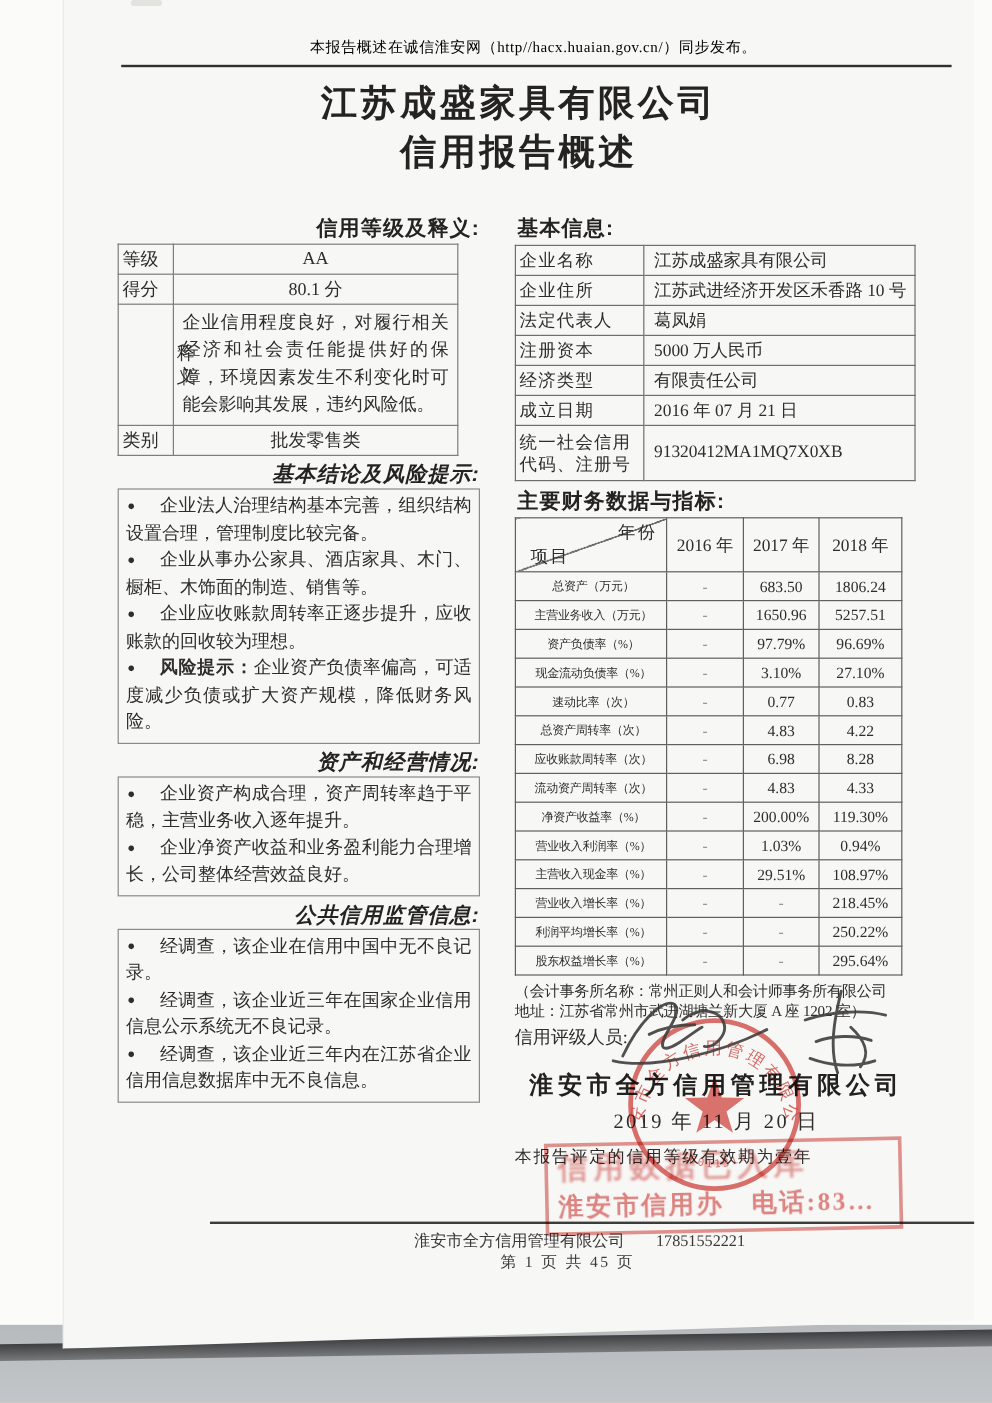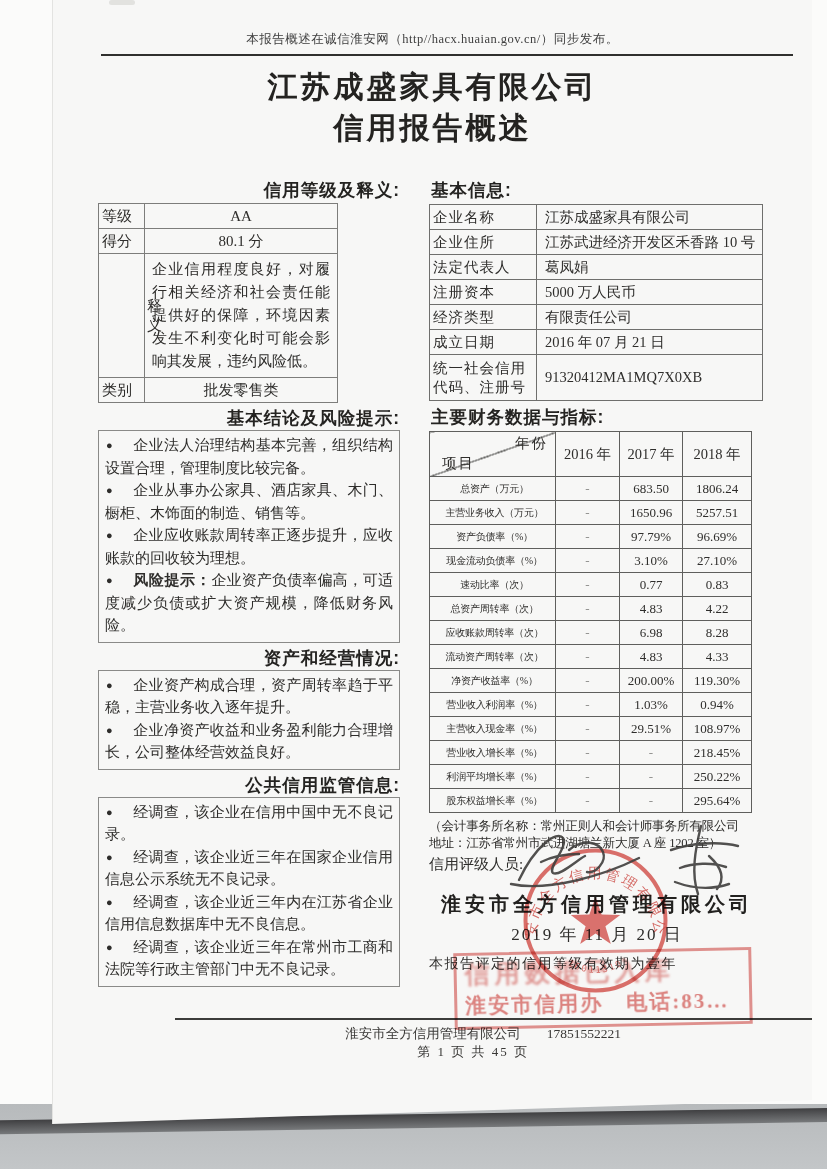--- a/index.html
+++ b/index.html
@@ -14,49 +14,49 @@
   .bottom-area { position:absolute; left:0; top:1104px; width:100%; height:65px; background:linear-gradient(#b7babc,#c3c6c8); }
   .edge-shadow { position:absolute; left:-12px; top:1114px; width:864px; height:14px;
     background:linear-gradient(to bottom,#3f3f41,#77797b); transform:rotate(-0.85deg); }
   .paper {
     position:absolute; left:52px; top:0; width:760px; height:1124px;
     background:#f7f7f6; border-left:1px solid #e3e3e1;
     clip-path:polygon(0 0, 100% 0, 100% 1100px, 0 1124px);
   }
   .smudge { position:absolute; left:56px; top:0; width:26px; height:5px; background:#d8d8d6; border-radius:3px; opacity:.7; }
 
-  .header-note { position:absolute; top:31px; left:0; width:100%; text-align:center;
-    font-size:12.5px; letter-spacing:.5px; color:#404040; }
+  .header-note { position:absolute; top:31px; left:12px; width:100%; text-align:center;
+    font-size:12.5px; letter-spacing:.5px; color:#000000; }
   .header-rule { position:absolute; top:54px; left:48px; width:692px; height:2px; background:#30302e; }
   .main-title { position:absolute; top:66px; left:0; width:100%; text-align:center;
     font-weight:bold; font-size:30px; line-height:41px; letter-spacing:3px; color:#242321; }
 
   .col-left  { position:absolute; left:45px;  top:180px; width:302px; }
   .col-right { position:absolute; left:376px; top:180px; width:336px; }
 
   .sec-h { font-family:"Liberation Sans","DejaVu Sans",sans-serif;
     font-weight:bold; font-size:17.5px; letter-spacing:1px; color:#242321; line-height:20px; }
   .col-left .sec-h { padding-left:14px;text-align:right; }
   .col-right .sec-h { padding-left:2px; }
 
   
-  .rating-table { border-collapse:collapse; width:240px; margin-top:3px; table-layout:fixed; }
+  .rating-table { border-collapse:collapse; width:284px; margin-top:3px; table-layout:fixed; }
   .rating-table td { border:1px solid #7d7d7b; font-size:15px; }
   .rating-table .lbl { width:46px; text-align:left; padding-left:3px; }
   .rating-table .val { text-align:center; }
   .rating-table .val.left { text-align:justify; padding:4px 7px; line-height:23px; }
   .rating-table tr td { height:25px; }
   .rating-table tr:nth-child(3) td { height:92px;padding-left:48px; }
 
   
   .bullet-box { border:1px solid #8a8a88; margin-top:2px; padding:3px 6px 5px 6px; }
   .bullet { font-size:15px; line-height:22.5px; text-align:justify; }
   .bullet .dot { display:inline-block; width:28px; padding-left:1px; font-size:11px; vertical-align:1px; }
   .bullet b { letter-spacing:.5px; }
-  .mt6 { margin-top:6px; } .mt5 { margin-top:5px; }
+  .mt6 { margin-top:6px; } .mt5 { margin-top:5px;font-style:italic; }
 
   
   .basic-table { border-collapse:collapse; width:334px; margin-top:4px; table-layout:fixed; }
   .basic-table td { border:1px solid #6f6f6d; font-size:14.5px; }
   .basic-table .lbl { width:107px; padding-left:3px; letter-spacing:1px; }
   .basic-table .val { padding-left:8px; }
   .basic-table tr td { height:25px; }
   .basic-table tr:last-child td { height:46px; }
 
   
@@ -149,21 +149,20 @@
       <div class="bullet-box">
           <p class="bullet"><span class="dot">●</span>企业资产构成合理，资产周转率趋于平稳，主营业务收入逐年提升。</p>
           <p class="bullet"><span class="dot">●</span>企业净资产收益和业务盈利能力合理增长，公司整体经营效益良好。</p>
         </div>
 
       <div class="sec-h mt5">公共信用监管信息:</div>
       <div class="bullet-box">
           <p class="bullet"><span class="dot">●</span>经调查，该企业在信用中国中无不良记录。</p>
           <p class="bullet"><span class="dot">●</span>经调查，该企业近三年在国家企业信用信息公示系统无不良记录。</p>
           <p class="bullet"><span class="dot">●</span>经调查，该企业近三年内在江苏省企业信用信息数据库中无不良信息。</p>
-          <p class="bullet"><span class="dot">●</span>经调查，该企业近三年在常州市工商和法院等行政主管部门中无不良记录。</p>
         </div>
     </div>
 
     <div class="col-right">
       <div class="sec-h">基本信息:</div>
       <table class="basic-table">
           <tbody>
             <tr>
               <td class="lbl">企业名称</td>
               <td class="val">江苏成盛家具有限公司</td>

